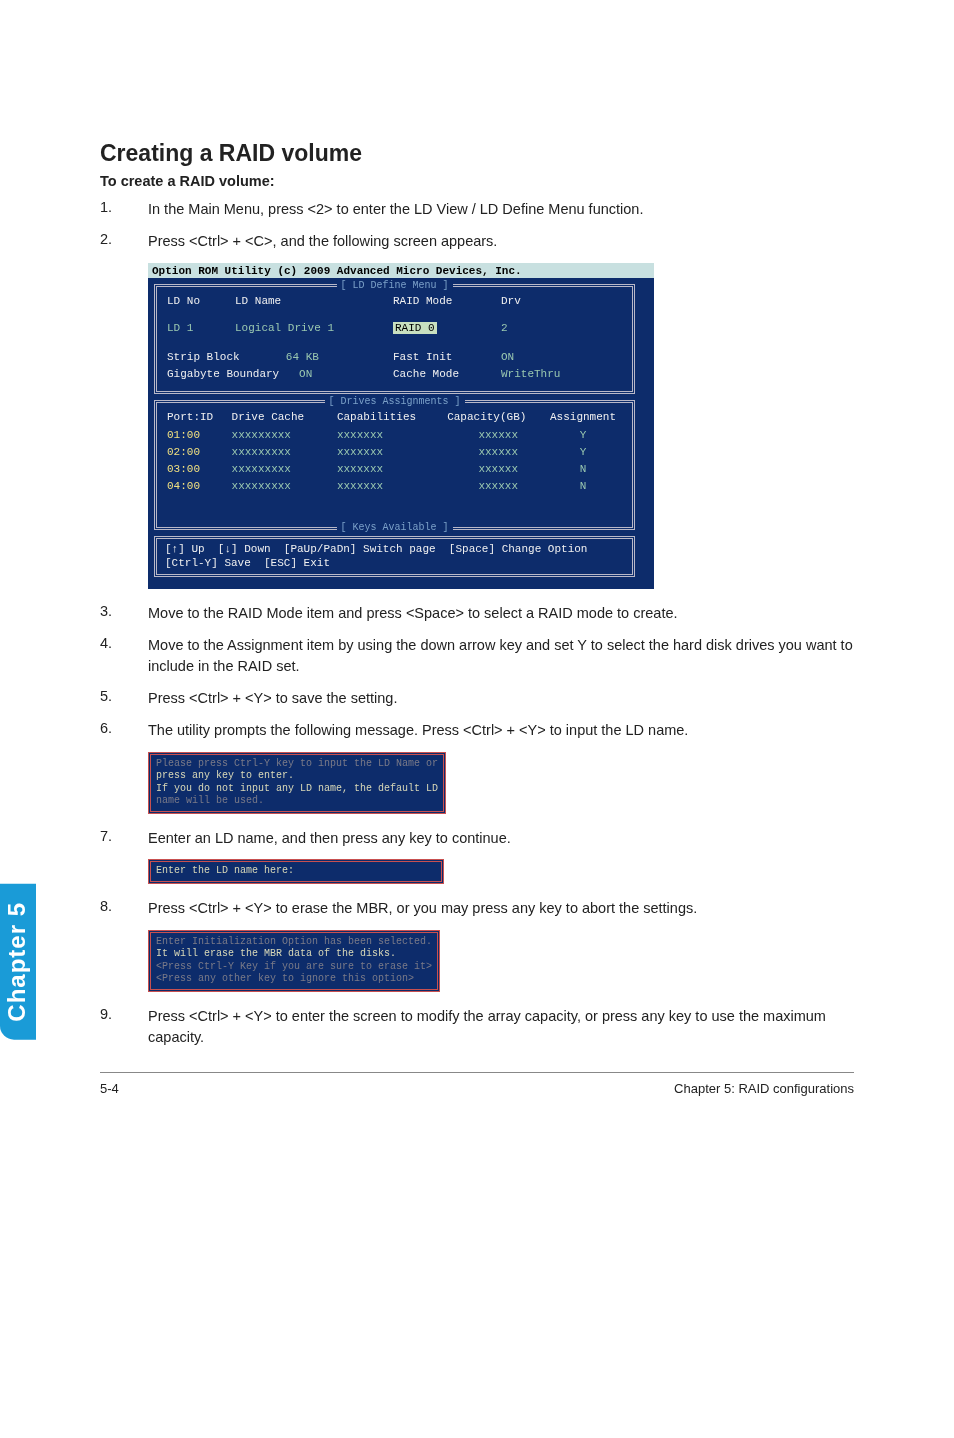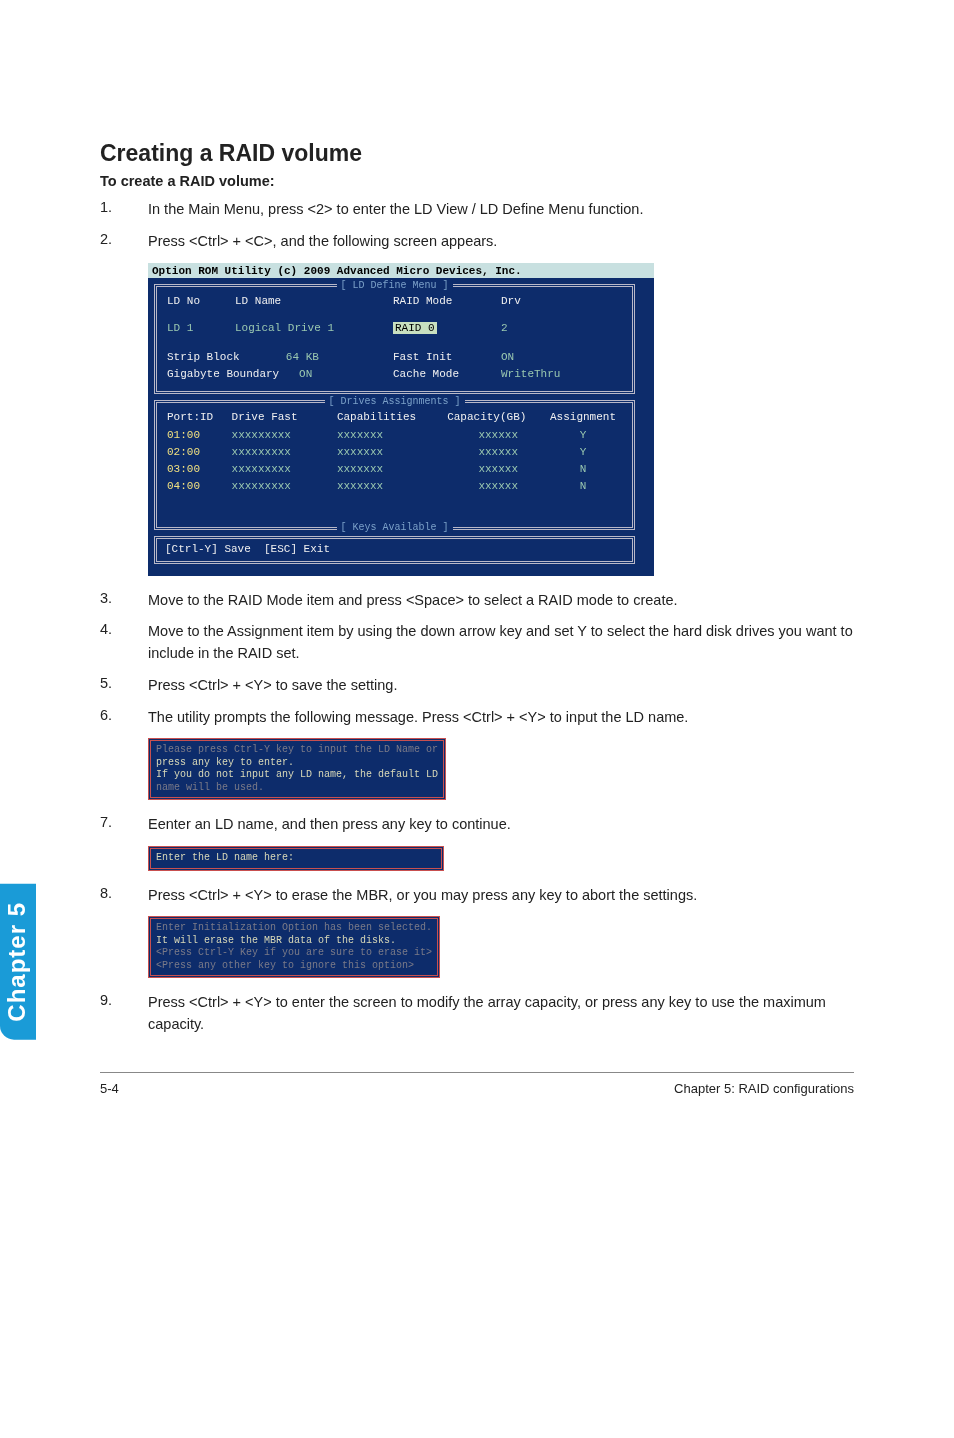--- a/index.html
+++ b/index.html
@@ -202,21 +202,21 @@
         </tbody>
           </table>
       </div>
 
       <div class="bios-panel" style="padding-bottom:30px">
         <span class="bios-panel-label">[ Drives Assignments ]</span>
         <table class="bios-tbl">
           <tbody>
               <tr class="bios-white">
             <td style="width:60px">Port:ID</td>
-            <td style="width:110px">Drive Fast</td>
+            <td style="width:110px">Drive Cache</td>
             <td style="width:110px">Capabilities</td>
             <td style="width:100px">Capacity(GB)</td>
             <td>Assignment</td>
           </tr>
           <tr>
                 <td class="bios-yellow">01:00</td>
                 <td class="bios-cyan">xxxxxxxxx</td>
                 <td class="bios-cyan">xxxxxxx</td>
                 <td class="bios-cyan" style="text-align:right;padding-right:30px">xxxxxx</td>
                 <td class="bios-cyan" style="text-align:center">Y</td>
@@ -241,20 +241,21 @@
                 <td class="bios-cyan">xxxxxxx</td>
                 <td class="bios-cyan" style="text-align:right;padding-right:30px">xxxxxx</td>
                 <td class="bios-cyan" style="text-align:center">N</td>
               </tr>
         </tbody>
           </table>
         <span class="bios-panel-label" style="top:auto;bottom:-7px">[ Keys Available ]</span>
       </div>
 
       <div class="bios-panel bios-white" style="padding-top:4px;padding-bottom:4px">
+        <div class="bios-line">[↑] Up  [↓] Down  [PaUp/PaDn] Switch page  [Space] Change Option</div>
         <div class="bios-line">[Ctrl-Y] Save  [ESC] Exit</div>
       </div>
     </div>
   </div>
 
   <ol class="steps">
     <li>
         <div class="num">3.</div>
         <div class="body">Move to the RAID Mode item and press &lt;Space&gt; to select a RAID mode to create.</div>
       </li>

